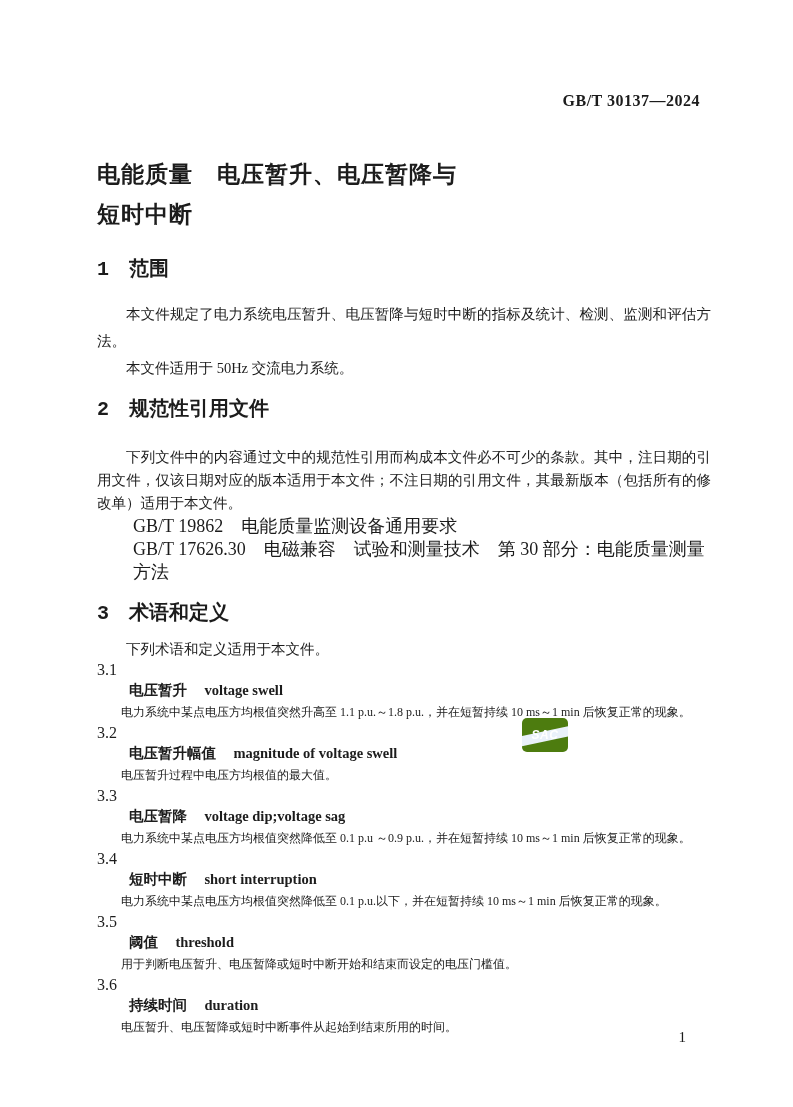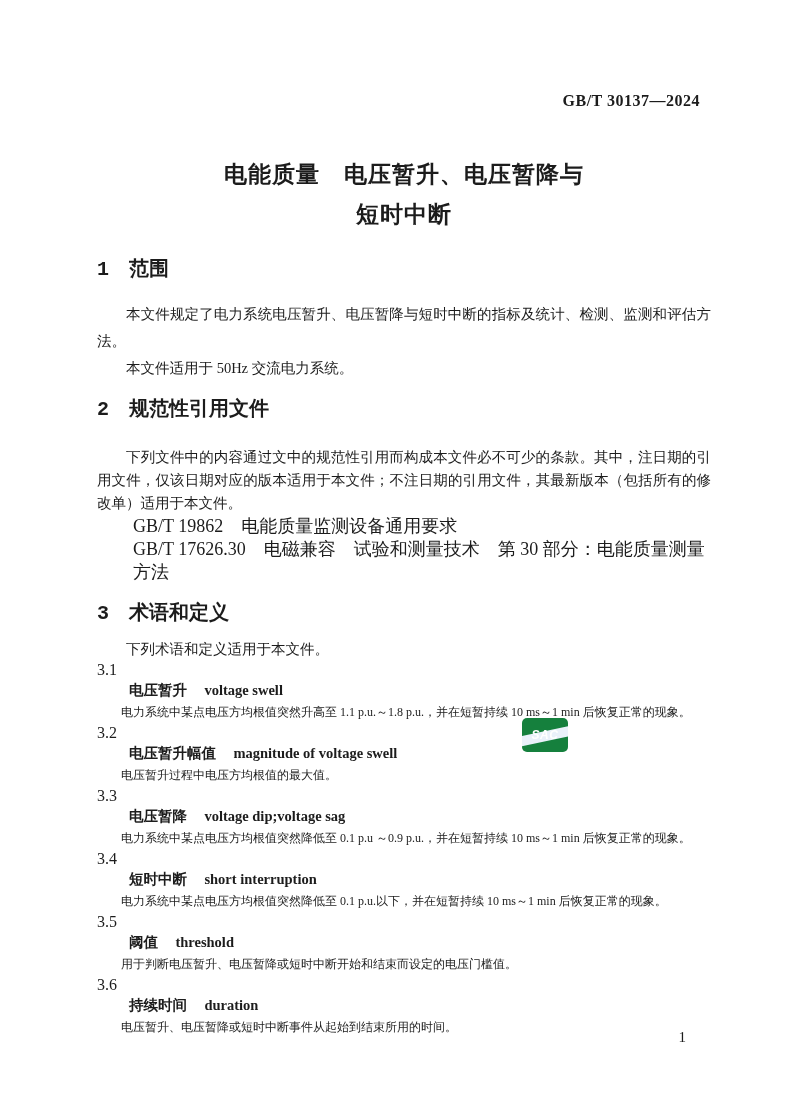--- a/index.html
+++ b/index.html
@@ -21,21 +21,21 @@
     font-size:16px;
     letter-spacing:0.5px;
   }
   .content {
     position:absolute;
     left:92px; top:0;
     width:614px;
   }
   .doc-title {
     margin-top:154px;
-    text-align:center;
+    text-align:left;
     font-family:"Liberation Sans","DejaVu Sans",sans-serif;
     font-weight:bold;
     font-size:23px;
     line-height:40px;
     letter-spacing:1px;
   }
   .sec-heading {
     font-family:Liberation Mono, monospace;
     font-weight:bold;
     font-size:20px;
@@ -86,21 +86,21 @@
   .page-number {
     position:absolute;
     top:1029px; right:102px;
     font-size:15px;
     font-family:"Liberation Serif","DejaVu Serif",serif;
   }
   .watermark {
     position:absolute;
     left:517px; top:718px;
     width:46px; height:34px;
-    background:#15803d;
+    background:#4d7c0f;
     border-radius:5px;
     overflow:hidden;
   }
   .watermark .swoosh {
     position:absolute;
     left:-12px; top:13px;
     width:72px; height:10px;
     background:#eaf1fa;
     transform:rotate(-12deg);
   }

